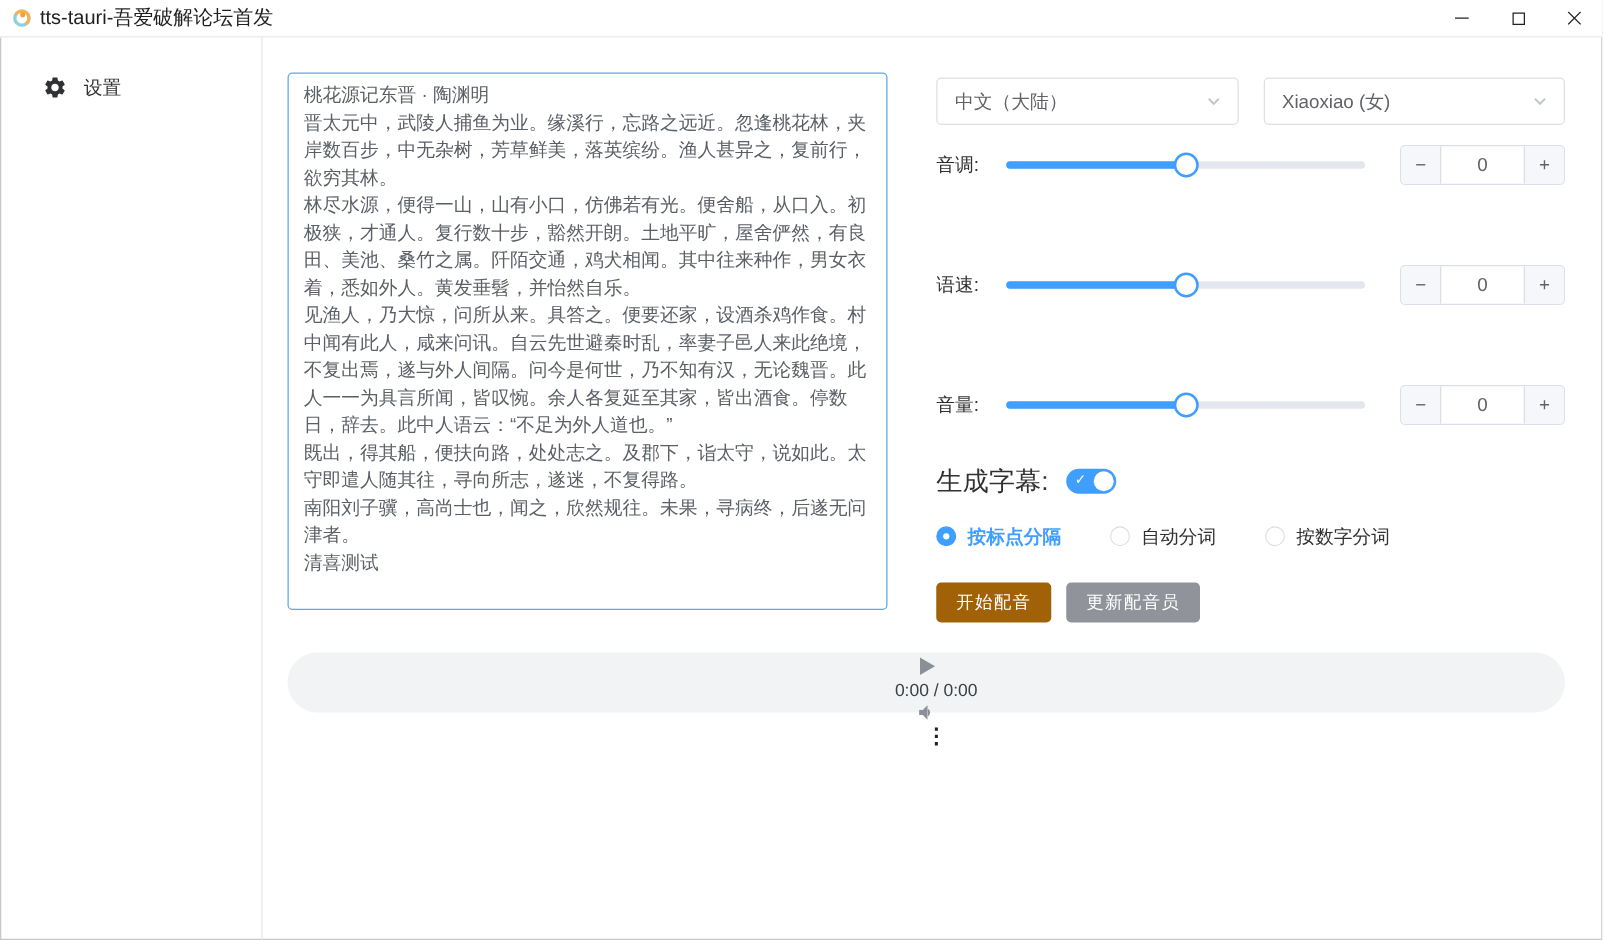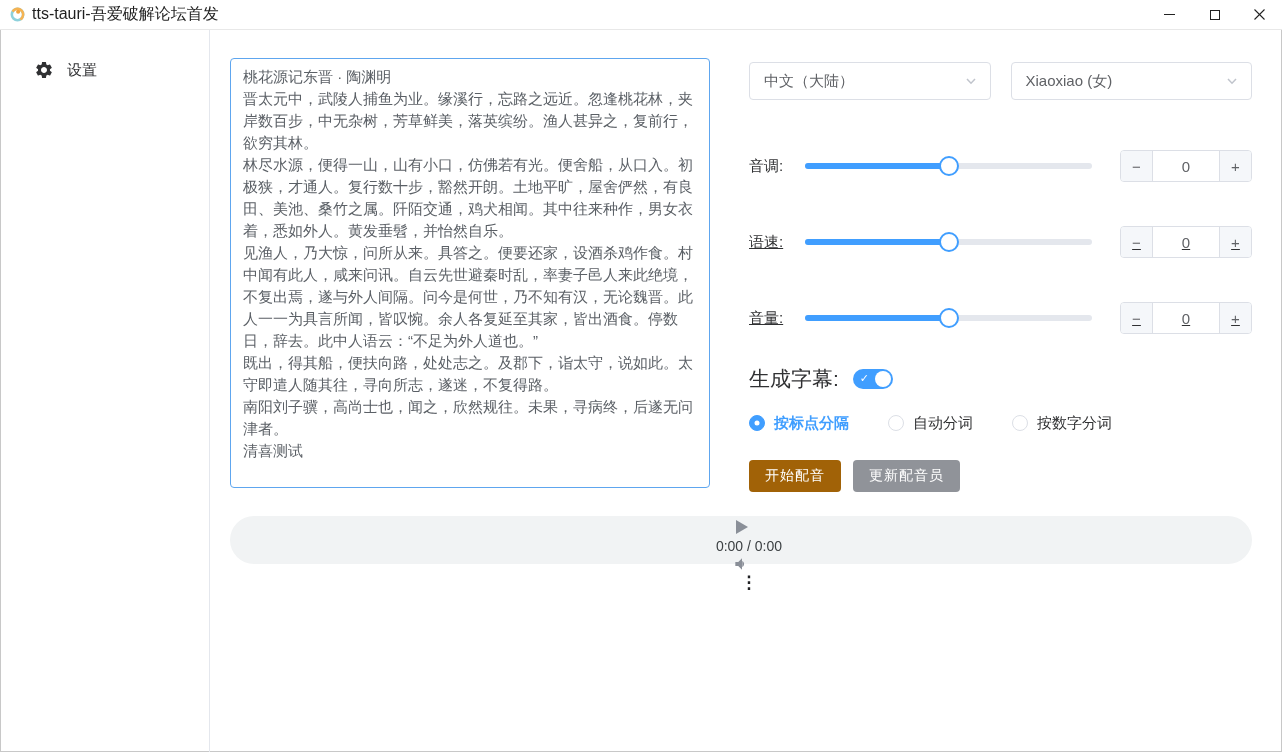--- a/index.html
+++ b/index.html
@@ -68,22 +68,22 @@
   .select {
     flex: 1; height: 38px;
     border: 1px solid #dcdfe6; border-radius: 4px;
     display: flex; align-items: center;
     padding: 0 12px 0 14px;
     font-size: 15px; color: #606266;
     background: #fff; cursor: pointer;
   }
   .select .chev { margin-left: auto; display: inline-flex; }
   .slider-row { display: flex; align-items: center; height: 32px; }
-  .slider-row.first { margin-top: 50px; }
-  .slider-row.next { margin-top: 44px; text-decoration: underline; }
+  .slider-row.first { margin-top: 16px; }
+  .slider-row.next { margin-top: 64px; }
   .slider-label { width: 56px; font-size: 15px; color: #303133; flex: 0 0 56px; }
   .slider {
     flex: 1; height: 6px; background: #e4e7ed; border-radius: 3px;
     position: relative; margin-right: 28px; cursor: pointer;
   }
   .slider-fill {
     position: absolute; left: 0; top: 0; height: 6px;
     background: #409EFF; border-radius: 3px; width: 50%;
   }
   .slider-handle {

